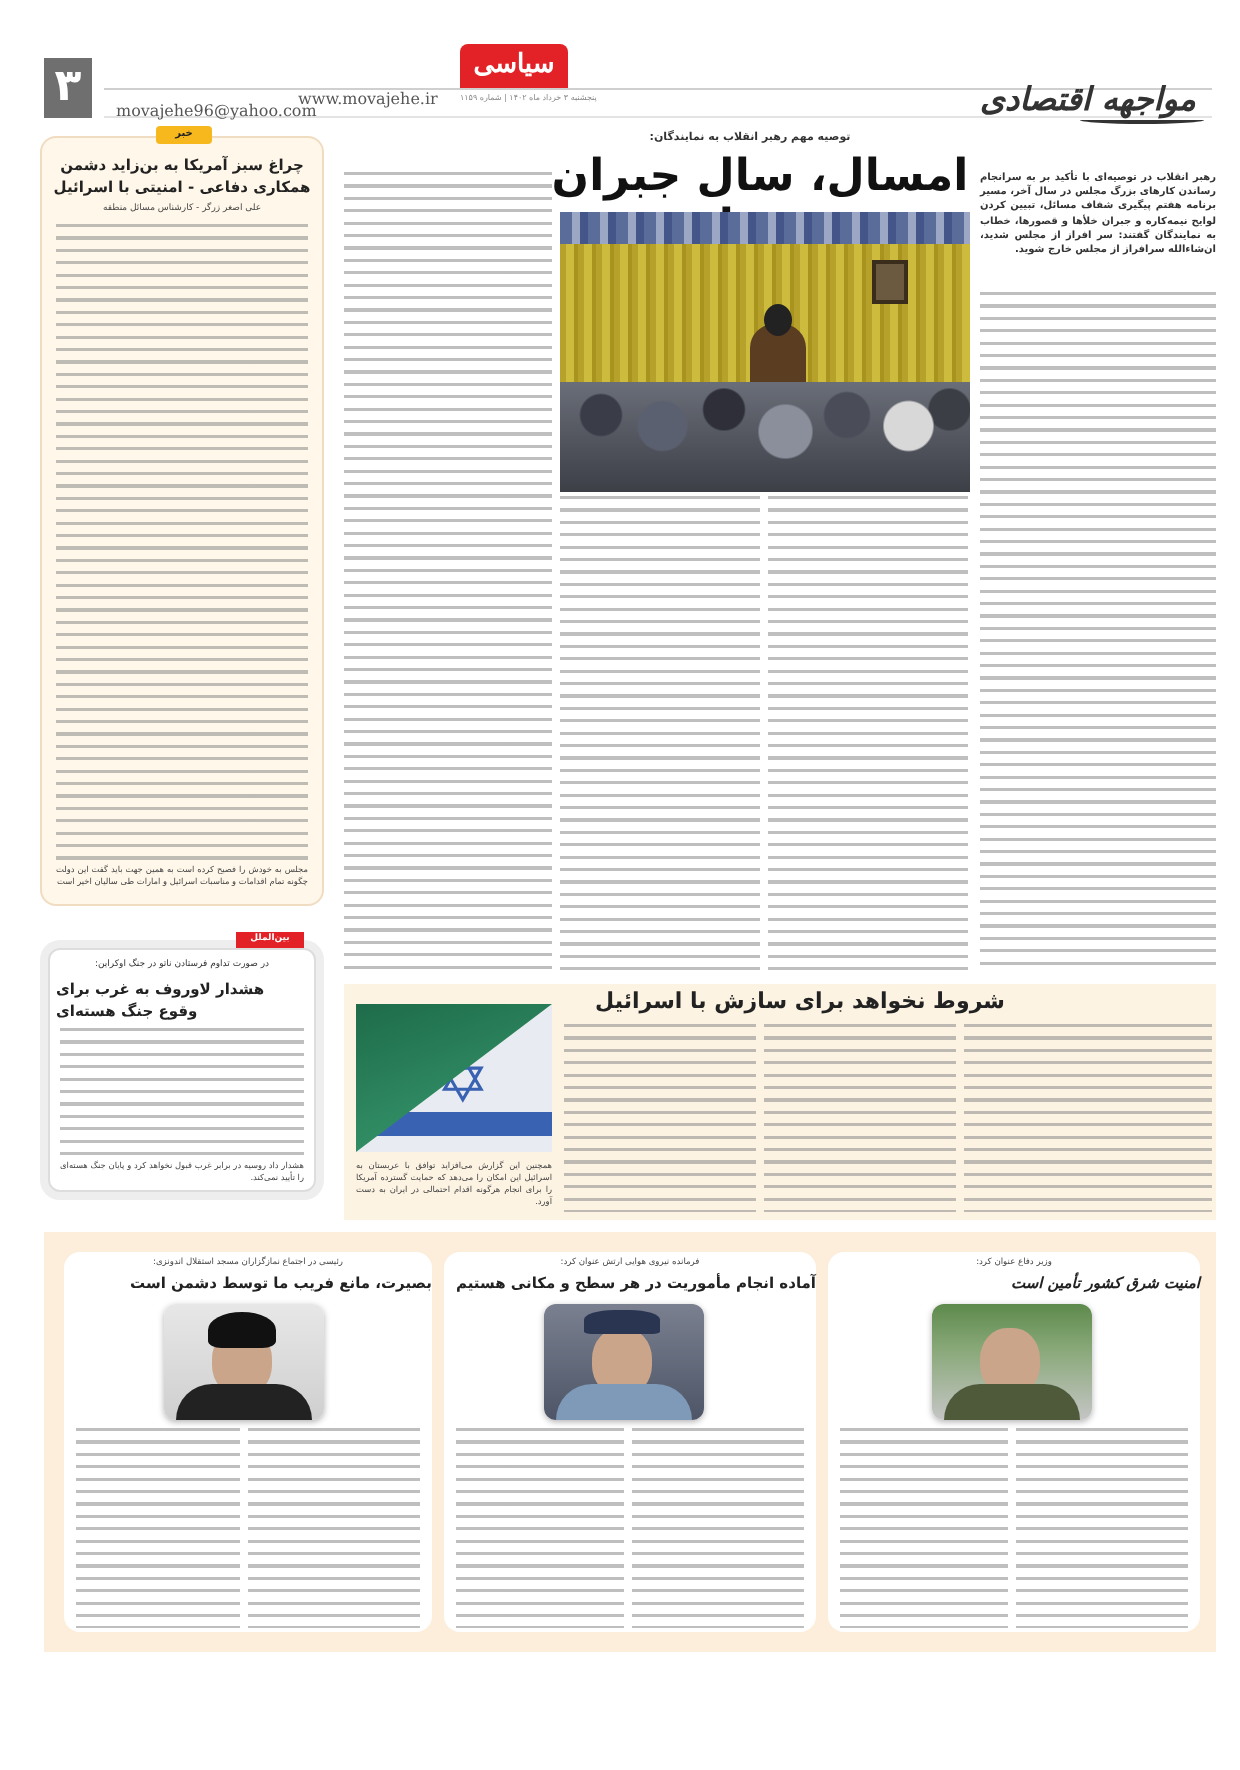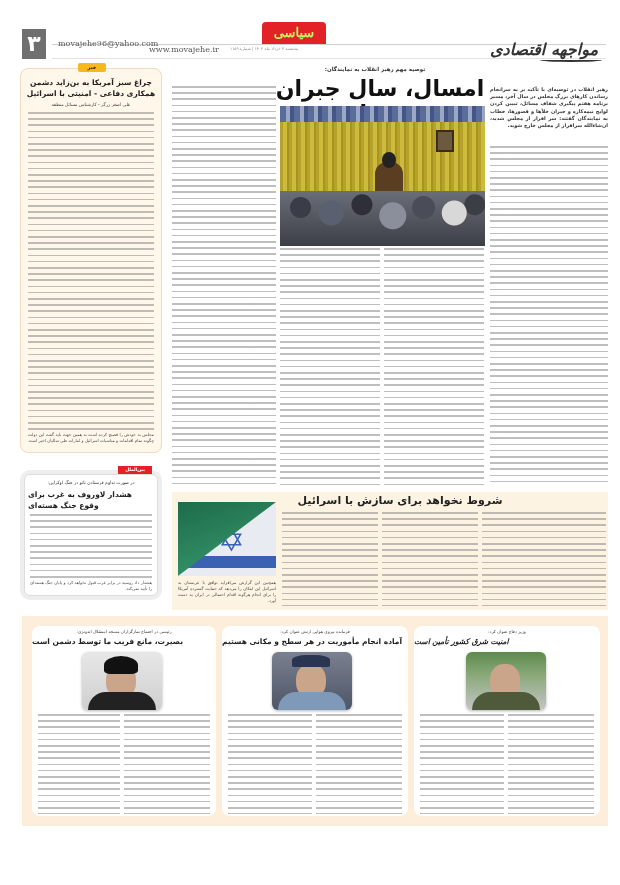--- a/index.html
+++ b/index.html
@@ -4,24 +4,24 @@
 <style>
   * { box-sizing: border-box; margin: 0; padding: 0; }
   html, body { width: 620px; height: 885px; background: #ffffff; overflow: hidden; }
   body { position: relative; font-family: "DejaVu Sans", sans-serif; color: #222; }
 
   
   .masthead-rule { position: absolute; left: 52px; right: 14px; top: 44px; height: 1px; background: #cfcfcf; }
   .masthead-rule2 { position: absolute; left: 52px; right: 14px; top: 58px; height: 1px; background: #e3e3e3; }
   .page-num { position: absolute; left: 22px; top: 29px; width: 24px; height: 30px; background: #6f6f6f; color: #fff;
     font: bold 22px "DejaVu Sans", sans-serif; text-align: center; line-height: 30px; }
-  .email { position: absolute; left: 58px; top: 39px; font: 8px "DejaVu Serif", serif; color: #555; }
+  .email { position: absolute; left: 58px; top: 51px; font: 8px "DejaVu Serif", serif; color: #555; }
   .site { position: absolute; left: 149px; top: 45px; font: 8px "DejaVu Serif", serif; color: #555; }
-  .section-tab { position: absolute; left: 230px; top: 22px; width: 64px; height: 22px; background: #e32227; color: #bef264;
-    border-radius: 4px 4px 0 0; font: bold 13px "DejaVu Serif", serif; text-align: center; line-height: 22px; margin-left: 32px; }
+  .section-tab { position: absolute; left: 230px; top: 22px; width: 54px; height: 22px; background: #e32227; color: #ffffff;
+    border-radius: 4px 4px 0 0; font: bold 13px "DejaVu Serif", serif; text-align: center; line-height: 22px; }
   .dateline { position: absolute; left: 230px; top: 46px; width: 110px; font: 4px "DejaVu Sans", sans-serif; color: #888; direction: rtl; text-align: left; }
   .logo { position: absolute; right: 22px; top: 40px; font: italic bold 16px "DejaVu Serif", serif; color: #333; direction: rtl; }
   .logo-swoosh { position: absolute; right: 18px; top: 58px; width: 62px; height: 4px; border-bottom: 2px solid #333; border-radius: 0 0 50% 50%; }
 
   
   .kicker { position: absolute; left: 310px; top: 66px; width: 130px; font: bold 5.5px "DejaVu Sans", sans-serif; color: #333; direction: rtl; text-align: center; }
   .headline { position: absolute; left: 275px; top: 76px; width: 210px; font: bold 22px "DejaVu Sans", sans-serif; color: #111; direction: rtl; text-align: center; letter-spacing: -0.5px; }
   .photo-main { position: absolute; left: 280px; top: 106px; width: 205px; height: 140px; overflow: hidden; }
   .photo-main .frieze { position: absolute; left: 0; top: 0; right: 0; height: 16px; background: repeating-linear-gradient(90deg,#5a6d9a 0 6px,#9ba7c4 6px 10px,#44558a 10px 14px); }
   .photo-main .curtain { position: absolute; left: 0; top: 16px; right: 0; bottom: 0; background: repeating-linear-gradient(90deg,#b6a12b 0 3px,#cdbb3e 3px 7px,#a8931f 7px 9px); }
@@ -58,21 +58,21 @@
   .flag .green { position: absolute; inset: 0; background: linear-gradient(160deg,#1e6b4a,#2f8a62 60%,#3b9870); clip-path: polygon(0 0,100% 0,0 100%); }
   .flag .white { position: absolute; inset: 0; background: #e8ecf2; clip-path: polygon(100% 0,100% 100%,0 100%); }
   .flag .blue { position: absolute; left: 0; right: 0; bottom: 8px; height: 12px; background: #3a62b3; }
   .flag .star { position: absolute; left: 40px; top: 22px; font: 32px "DejaVu Sans", sans-serif; color: #3a62b3; line-height: 32px; }
   .flag-cap { position: absolute; left: 178px; top: 580px; width: 98px; font: 4.2px/6px "DejaVu Sans", sans-serif; direction: rtl; text-align: justify; color: #444; }
 
   
   .band { position: absolute; left: 22px; top: 616px; width: 586px; height: 210px; background: #fdeedb; }
   .card { position: absolute; top: 626px; height: 190px; background: #fff; border-radius: 8px; }
   .card-kicker { position: absolute; font: 4.3px "DejaVu Sans", sans-serif; direction: rtl; text-align: center; color: #444; }
-  .card-title { position: absolute; font: bold 7.5px "DejaVu Sans", sans-serif; direction: rtl; text-align: left; color: #222; }
+  .card-title { position: absolute; font: bold 7.5px "DejaVu Sans", sans-serif; direction: rtl; text-align: right; color: #222; }
   .portrait-card { position: absolute; width: 80px; height: 58px; border-radius: 6px; overflow: hidden; box-shadow: 0 1px 3px rgba(0,0,0,.3); }
   .p-bg1 { background: linear-gradient(#e7e7e7,#cfcfcf); }
   .p-bg2 { background: linear-gradient(#7a8090,#4d5566); }
   .p-bg3 { background: linear-gradient(#5d8a4c,#8aa97a 40%,#c5c5c5); }
   .face { position: absolute; left: 24px; top: 12px; width: 30px; height: 34px; background: #caa58a; border-radius: 45%; }
   .turban { position: absolute; left: 22px; top: 4px; width: 34px; height: 18px; background: #111; border-radius: 50% 50% 20% 20%; }
   .cap { position: absolute; left: 20px; top: 3px; width: 38px; height: 12px; background: #2a3552; border-radius: 40% 40% 10% 10%; }
   .body-uni { position: absolute; left: 6px; bottom: 0; width: 68px; height: 18px; border-radius: 30px 30px 0 0; }
 </style>
 </head>

